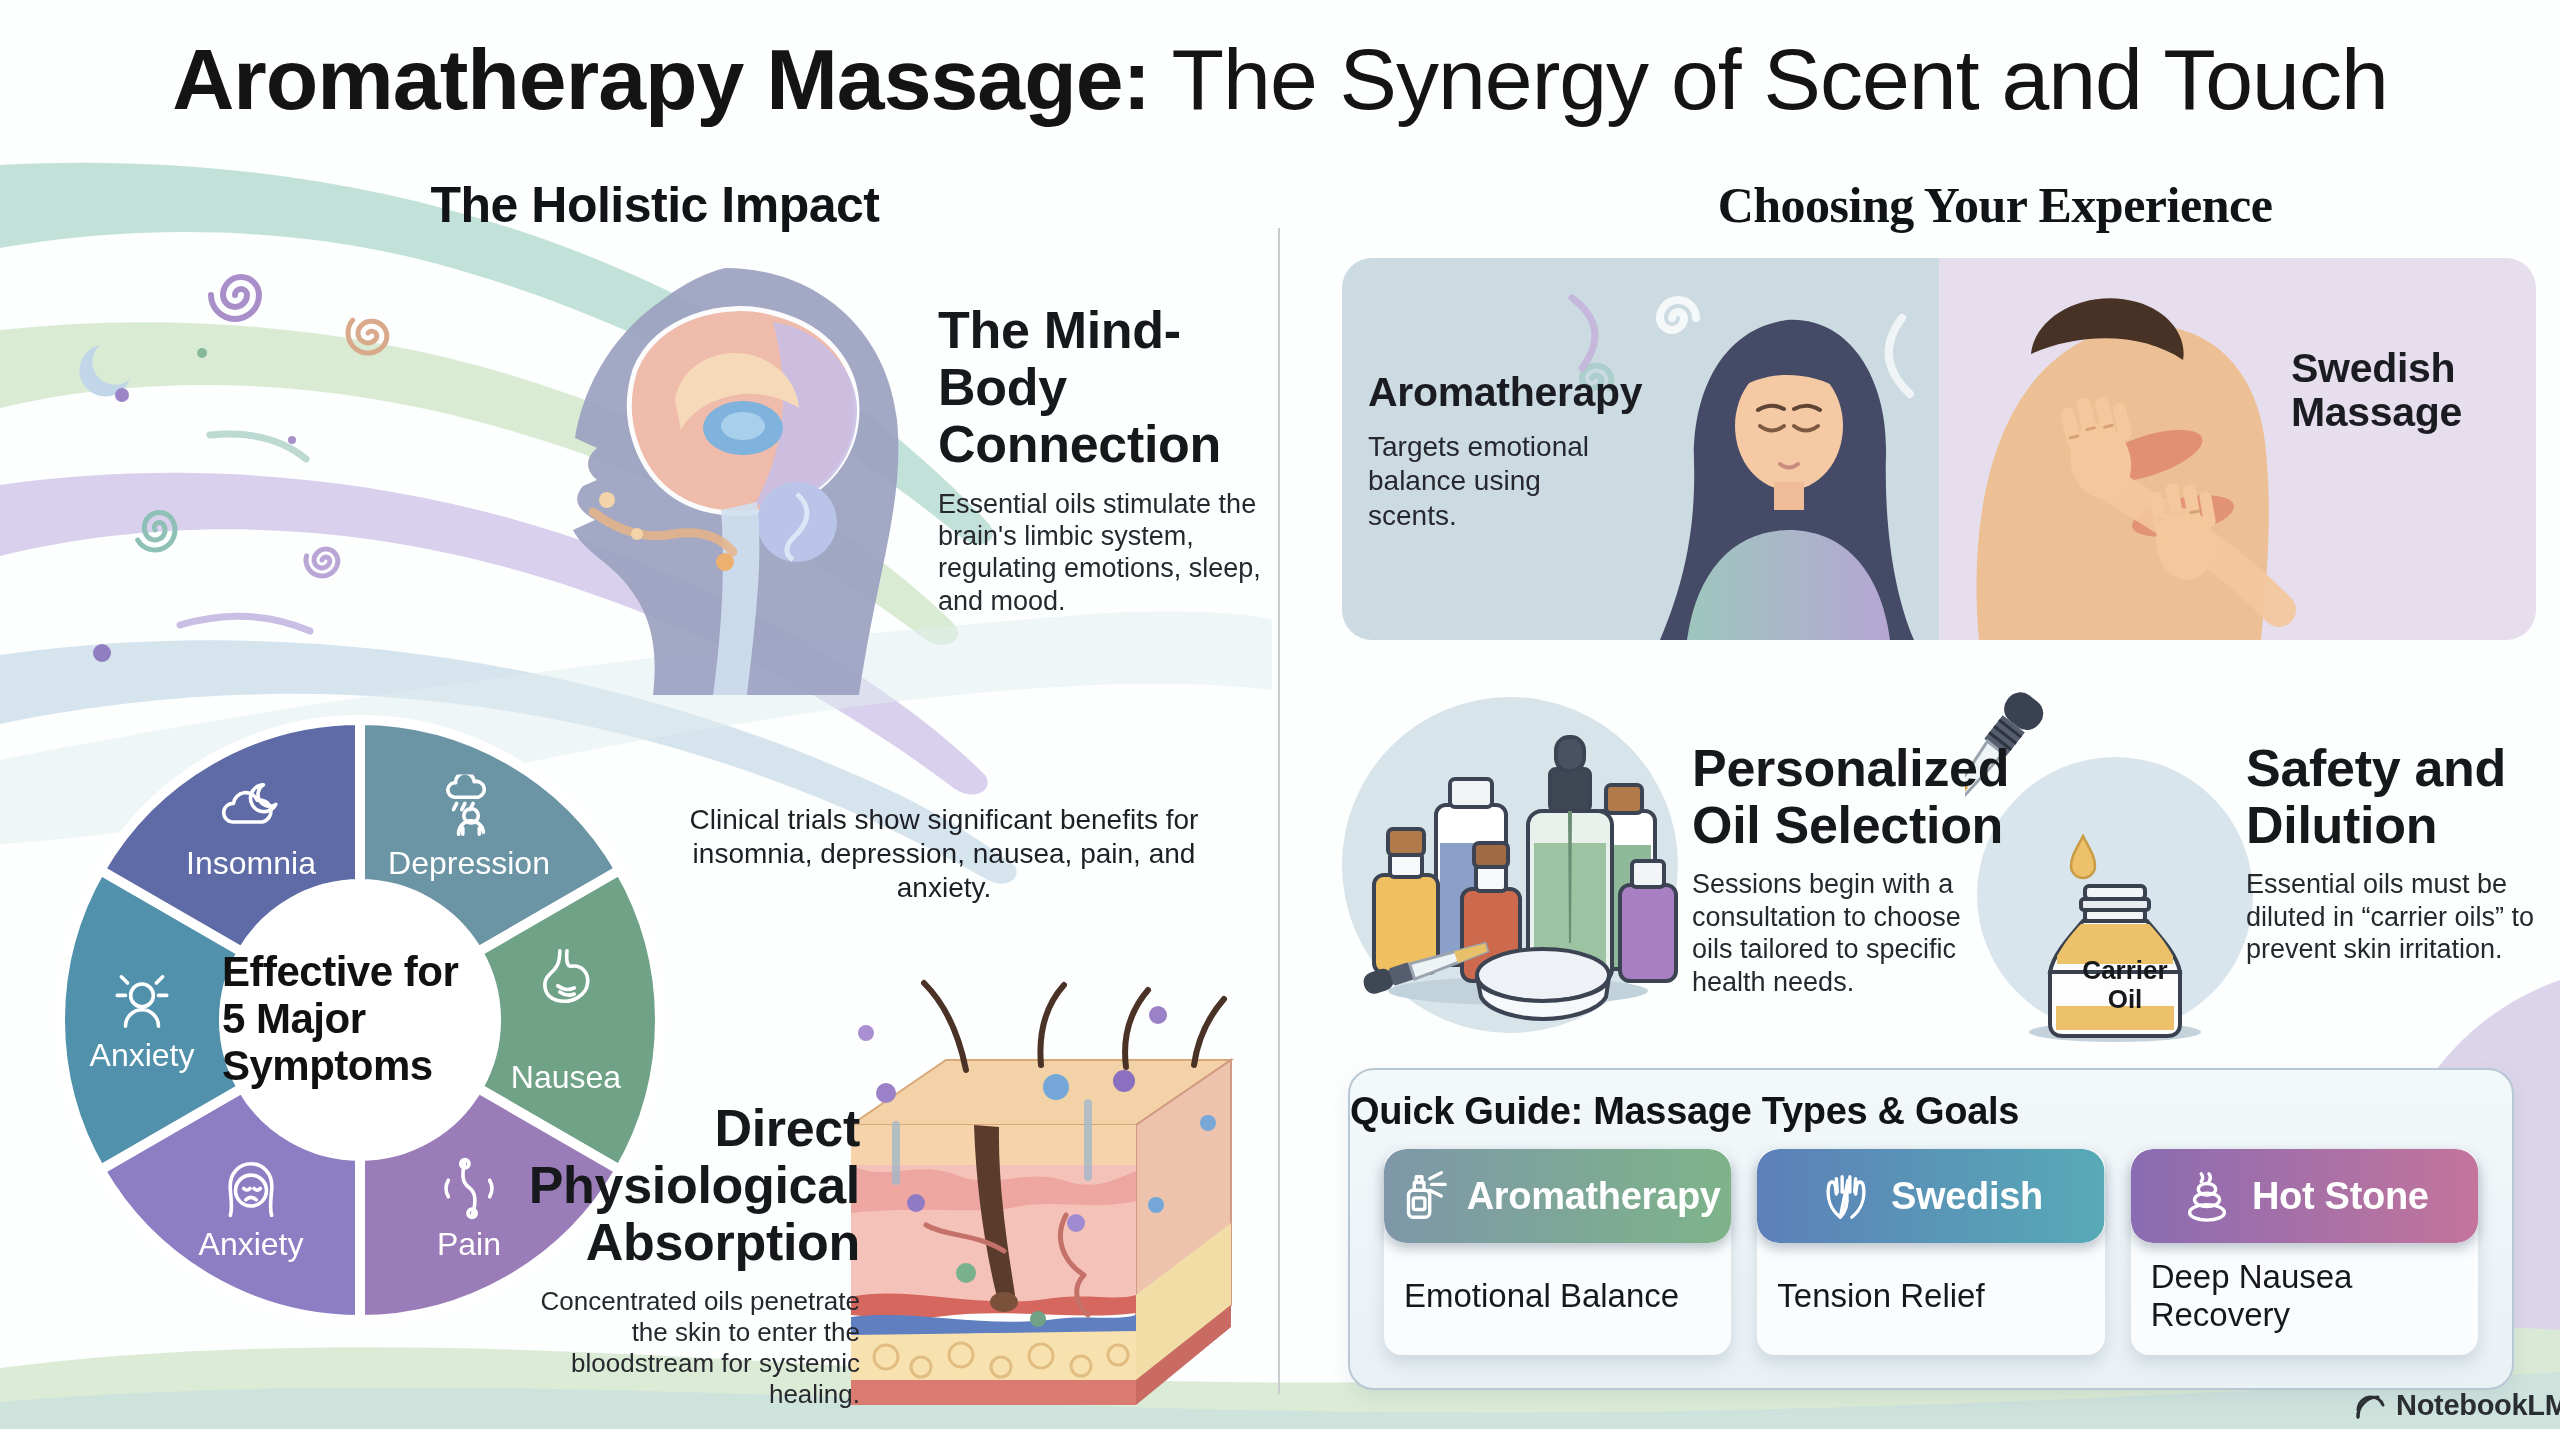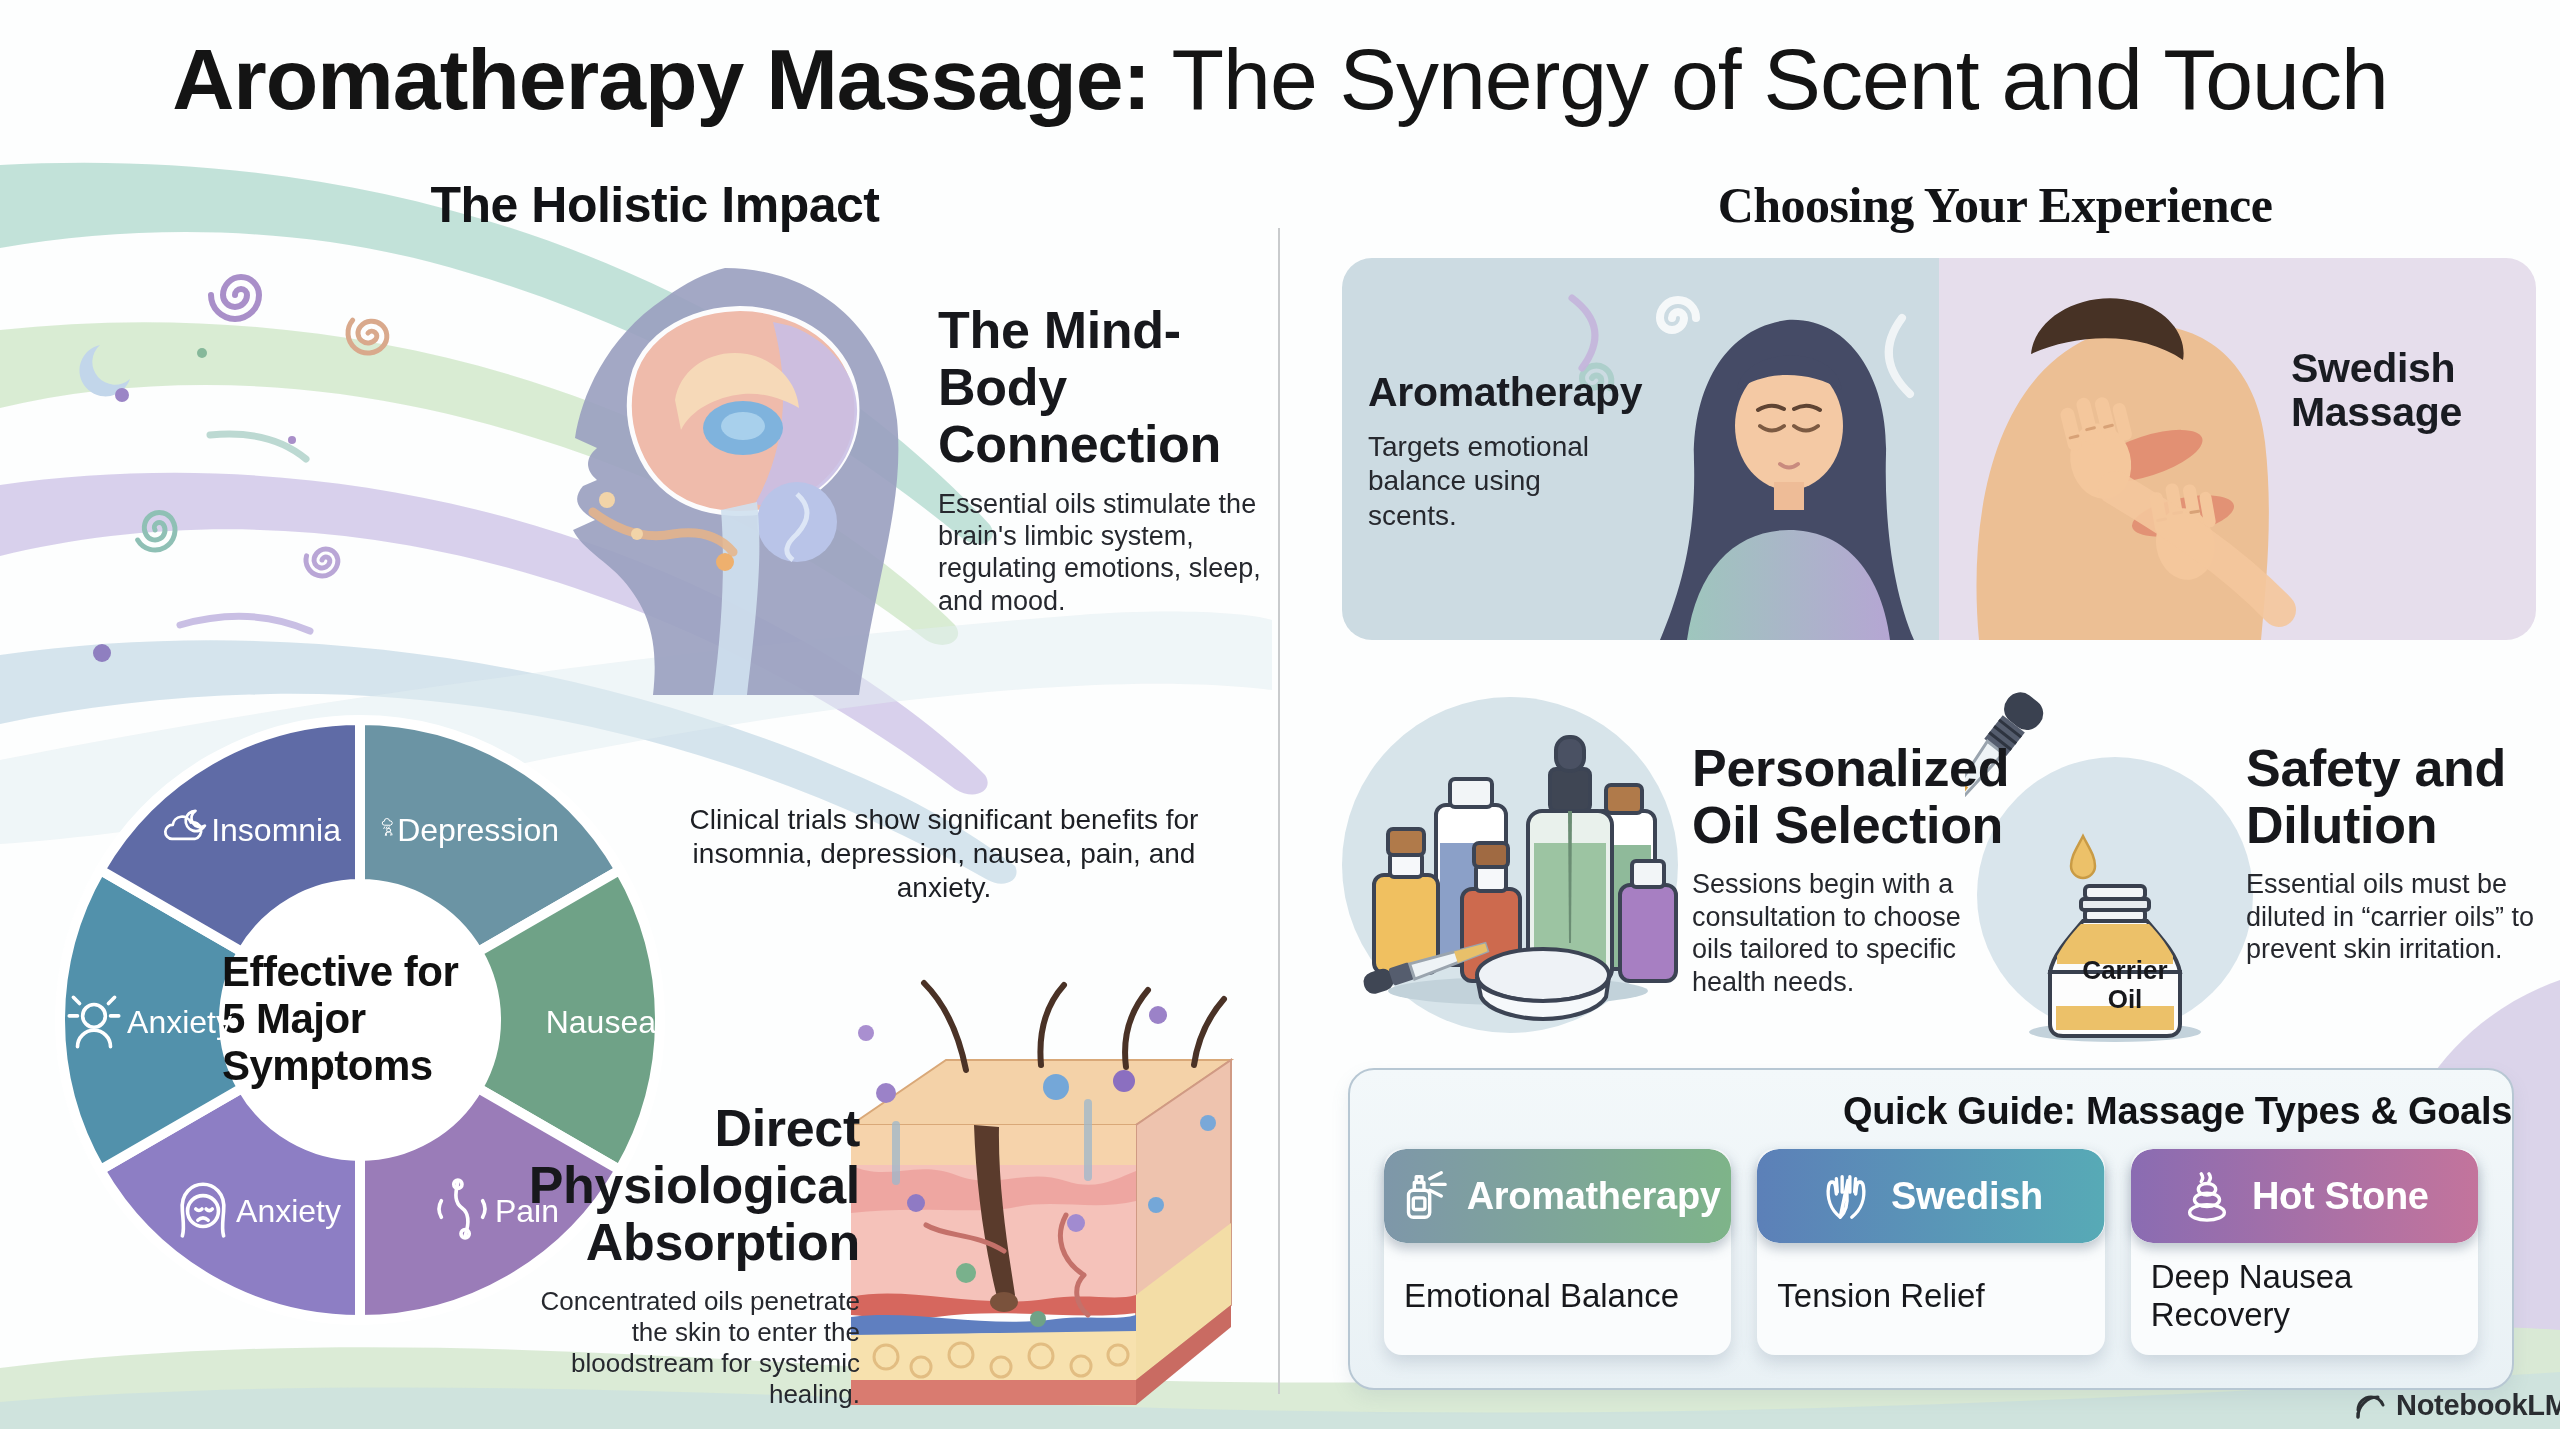--- a/index.html
+++ b/index.html
@@ -21,39 +21,39 @@
   .sub-heading{font-size:52px;font-weight:800;line-height:1.1;letter-spacing:-0.3px;color:#17181c;margin:0;}
   .body-text{font-size:27px;line-height:1.2;color:#26282e;margin:14px 0 0 0;font-weight:400;}
 
   .mind-body{left:938px;top:302px;width:345px;}
   .clinical{left:664px;top:803px;width:560px;text-align:center;font-size:28px;line-height:1.22;font-weight:500;color:#1d1f24;}
   .absorption{left:520px;top:1100px;width:340px;text-align:right;}
   .absorption .body-text{font-size:26px;}
 
   .divider{left:1278px;top:228px;width:2px;height:1166px;background:#c9cbcd;z-index:1;}
 
-  .seg{display:flex;flex-direction:row;align-items:center;width:180px;transform:translate(-50%,-50%);z-index:2;justify-content:flex-end;}
+  .seg{display:flex;flex-direction:column;align-items:center;width:180px;transform:translate(-50%,-50%);z-index:2;justify-content:flex-end;}
   .seg-label{font-size:32px;font-weight:500;color:#ffffff;margin-top:4px;}
   .wheel-center{left:222px;top:948px;width:276px;font-size:42px;font-weight:800;line-height:1.12;color:#111;z-index:2;letter-spacing:-0.5px;}
 
   .compare{left:1342px;top:258px;width:1194px;height:382px;border-radius:30px;overflow:hidden;display:flex;z-index:1;}
   .half{position:relative;width:597px;height:100%;}
   .half-aroma{background:#ccdbe2;}
   .half-swed{background:#e6deec;}
   .half-title{font-size:41px;font-weight:800;letter-spacing:-0.3px;color:#1a1c22;margin:0;line-height:1.08;}
   .half-body{font-size:28px;line-height:1.22;color:#26282e;margin:16px 0 0 0;}
   .aroma-text{position:absolute;left:26px;top:112px;width:255px;z-index:2;}
   .swed-text{position:absolute;left:352px;top:88px;width:225px;z-index:2;}
 
   .oil-block{left:1692px;top:740px;width:315px;}
   .safety-block{left:2246px;top:740px;width:315px;}
 
   .qg{left:1348px;top:1068px;width:1162px;height:318px;border:2px solid #b7c7d3;border-radius:26px;
       background:linear-gradient(180deg,#f3f8fa,#e9f1f5);box-shadow:0 8px 18px rgba(110,130,150,.12);z-index:1;}
-  .qg-title{margin-top:20px;text-align:right;font-size:38px;font-weight:800;letter-spacing:-0.3px;color:#121316;}
+  .qg-title{margin-top:20px;text-align:left;font-size:38px;font-weight:800;letter-spacing:-0.3px;color:#121316;}
   .qg-cards{display:flex;gap:26px;padding:16px 34px 0 34px;}
   .qcard{position:relative;flex:1;height:206px;background:#fafcfd;border-radius:18px;box-shadow:0 8px 16px rgba(100,120,140,.22);}
   .pill{position:relative;height:94px;border-radius:22px;box-shadow:0 6px 12px rgba(80,100,120,.35);overflow:hidden;}
   .pill-bg{position:absolute;left:0;top:0;width:100%;height:100%;}
   .pill-inner{position:relative;height:100%;display:flex;align-items:center;justify-content:center;gap:18px;z-index:1;}
   .pill-label{font-size:38px;font-weight:700;color:#ffffff;letter-spacing:-0.3px;}
   .goal{display:flex;align-items:center;height:106px;padding-left:20px;font-size:33px;color:#17181c;}
 
   .carrier-label{left:2068px;top:956px;width:114px;text-align:center;font-size:26px;font-weight:700;line-height:1.1;color:#17181c;z-index:2;}
 

